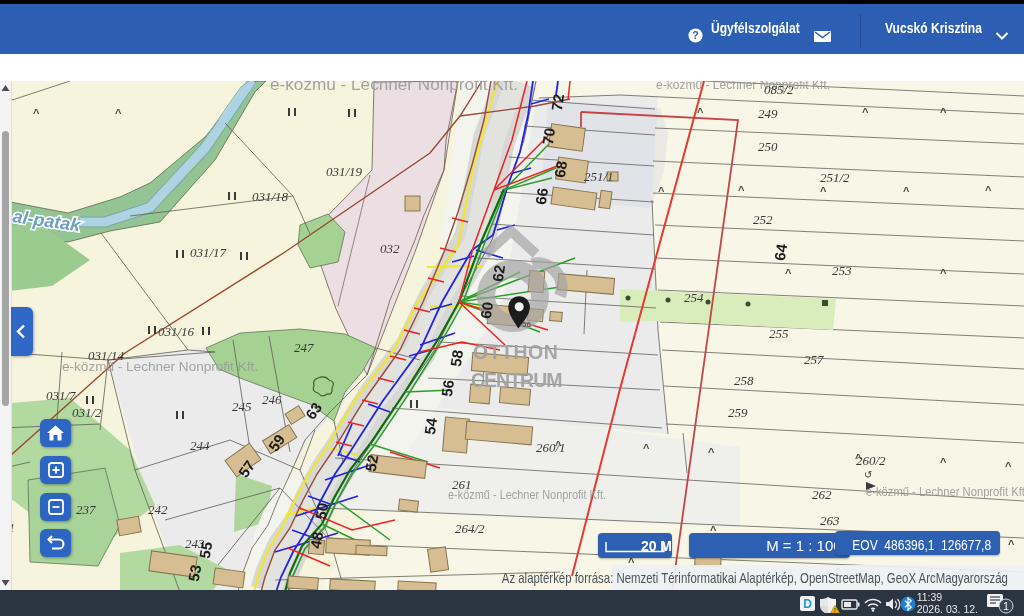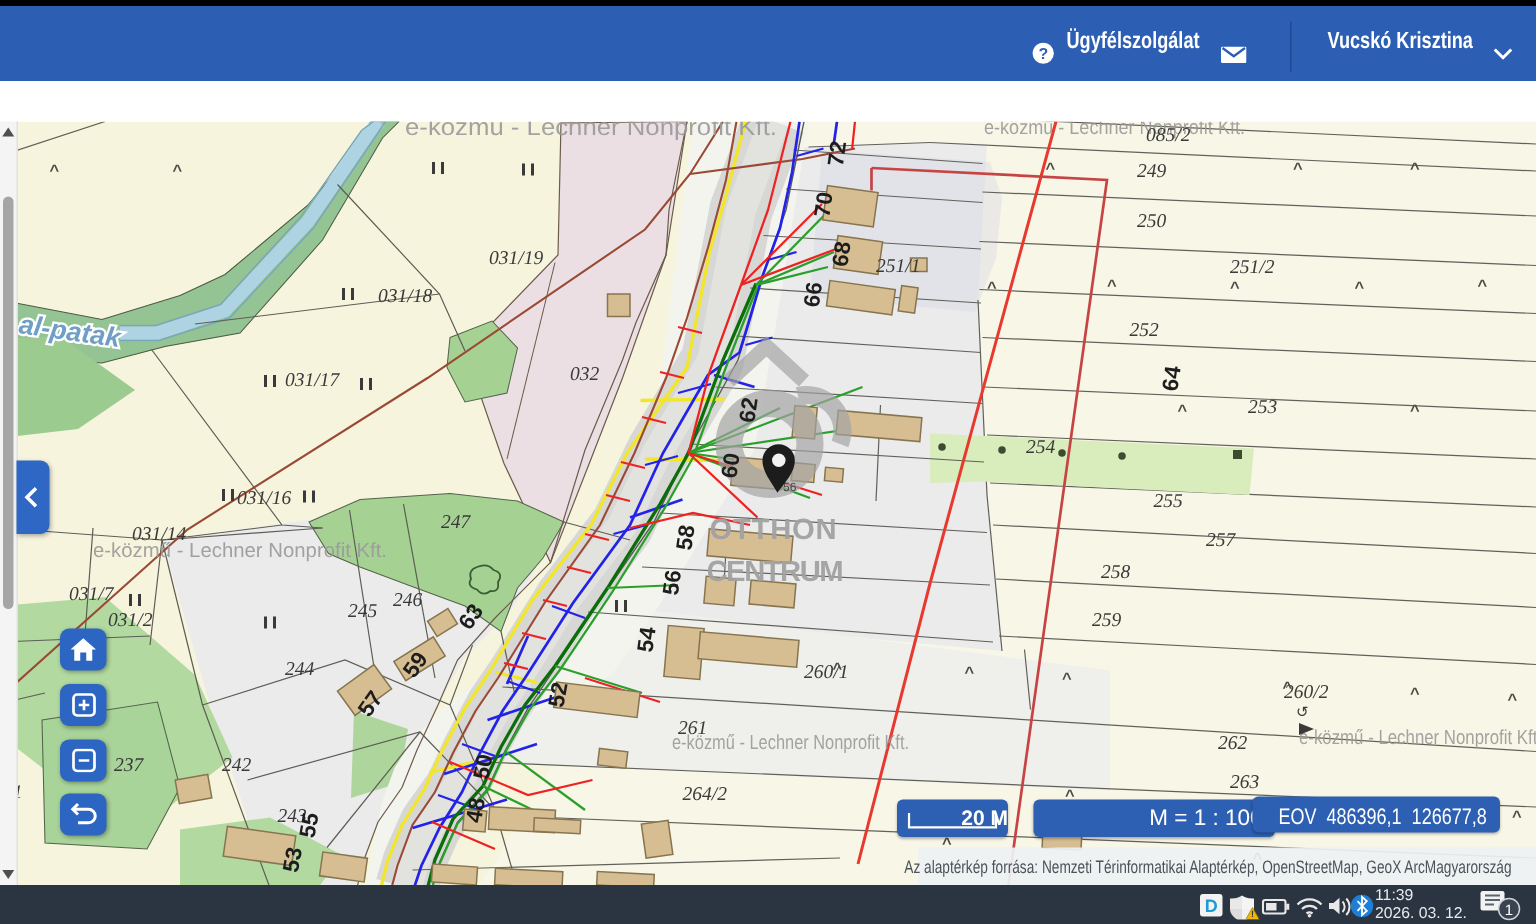--- a/index.html
+++ b/index.html
@@ -17,21 +17,21 @@
   
   #sbar{left:0;top:81px;width:11px;height:509px;background:#f4f4f4;border-right:1px solid #e0e0e0;}
   #sthumb{position:absolute;left:2px;top:50px;width:7px;height:275px;background:#a5a5a5;border-radius:4px;}
   
   #chev{left:11px;top:307px;width:22px;height:49px;background:#2e68c4;border-radius:0 6px 6px 0;box-shadow:1px 1px 3px rgba(0,0,0,.3);}
   .mapbtn{position:absolute;left:40px;width:31px;height:28px;background:#2c66c2;border-radius:6px;box-shadow:1px 1px 3px rgba(0,0,0,.35);}
   
   .bluebox{position:absolute;background:#2d5fb2;border-radius:4px;color:#fff;
      font-size:15px;text-align:right;box-shadow:0 1px 2px rgba(0,0,0,.3);}
   #attrib{left:612px;top:565px;width:412px;height:26px;background:rgba(238,241,243,0.93);
-     font-size:12px;color:#4c535a;line-height:26px;white-space:nowrap;}
+     font-size:15px;color:#4c535a;line-height:26px;white-space:nowrap;}
   #attrib span{display:inline-block;transform:scaleX(0.76);transform-origin:100% 50%;position:absolute;right:16px;}
   
   #wmark{left:2px;top:587px;width:285px;height:26px;background:rgba(255,255,255,0.27);border-radius:2px;}
   #wmtext{position:absolute;left:35px;top:1px;font-size:20.5px;font-weight:700;color:rgba(135,32,32,0.96);white-space:nowrap;transform:scaleX(0.79);transform-origin:0 0;}
   #wmicon{position:absolute;left:3px;top:0px;width:28px;height:25px;}
   #clock{position:absolute;right:46px;top:1px;color:#e8eaed;font-size:10.5px;text-align:left;line-height:12px;}
 </style>
 </head>
 <body>
 <div id="stage">

